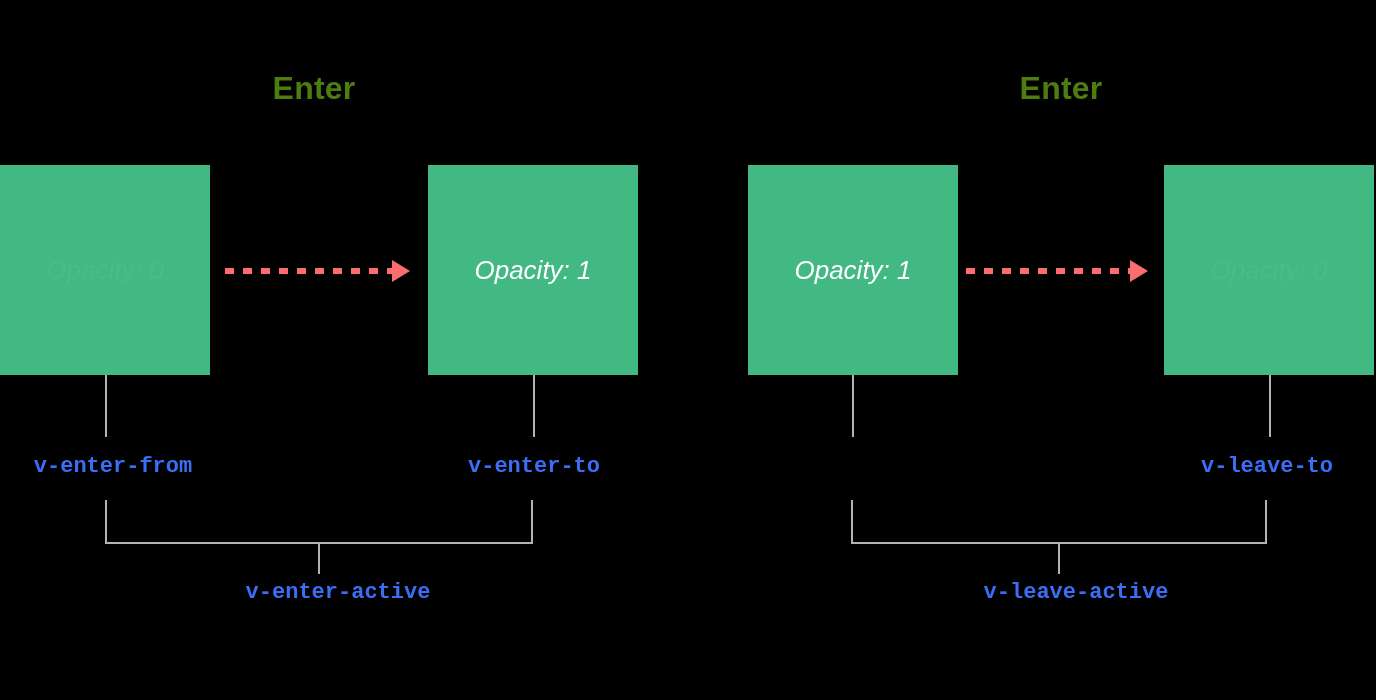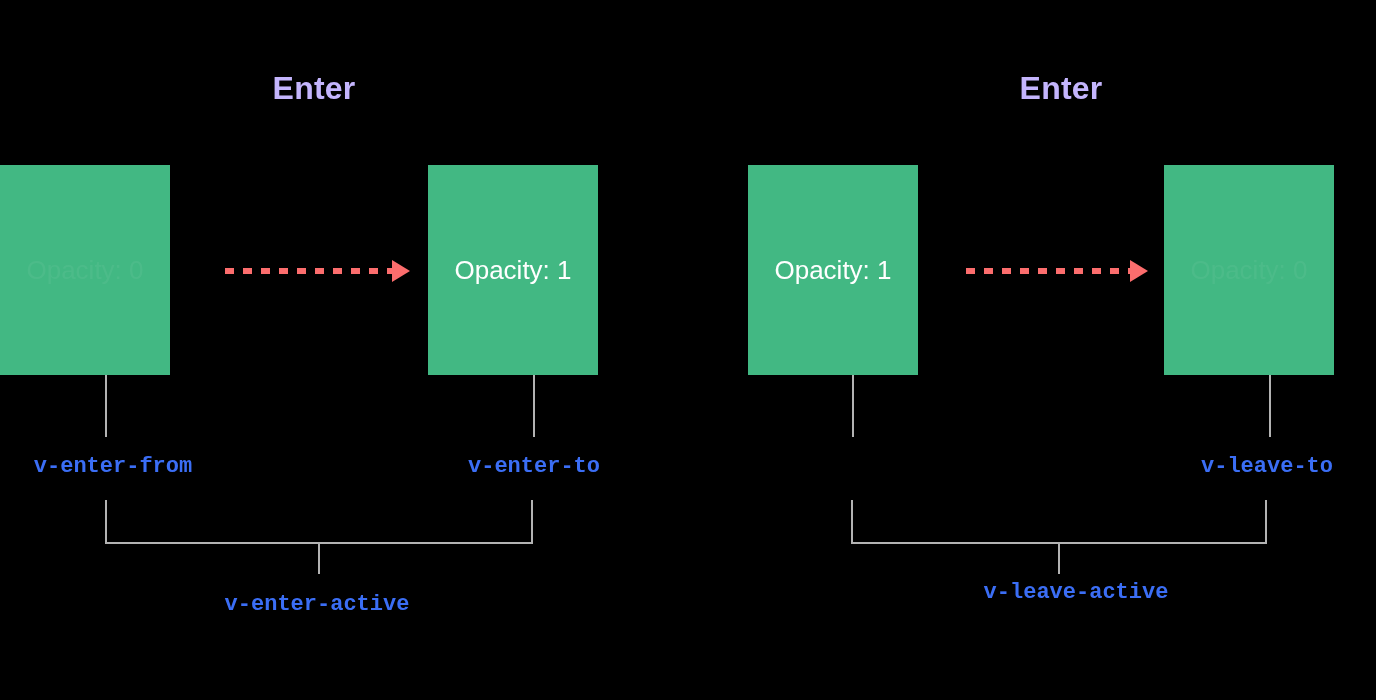--- a/index.html
+++ b/index.html
@@ -16,39 +16,40 @@
     height: 700px;
     background: #000000;
   }
 
   
   .section-title {
     position: absolute;
     font-family: "Liberation Sans", sans-serif;
     font-size: 32px;
     font-weight: bold;
-    color: #c4b5fd;
+    color: #4d7c0f;
     letter-spacing: 0.2px;
     white-space: nowrap;
     transform: translateX(-50%);
     text-align: center;
   }
   #title-enter { left: 314px; top: 70px; }
   #title-leave { left: 1061px; top: 70px; }
 
   
   .box {
     position: absolute;
     top: 165px;
-    width: 170px;
+    width: 210px;
     height: 210px;
     background: #42b883;
     display: flex;
     align-items: center;
     justify-content: center;
+    font-style: italic;
   }
   .box-label {
     font-family: "Liberation Sans", sans-serif;
     font-size: 26px;
     font-weight: normal;
     color: #ffffff;
     white-space: nowrap;
     line-height: 1;
   }
   .box-label.faded { color: rgba(255,255,255,0.055); }
@@ -134,21 +135,21 @@
   .active-label {
     position: absolute;
     top: 580px;
     font-family: "Liberation Mono", "DejaVu Sans Mono", monospace;
     font-size: 22px;
     font-weight: bold;
     color: #3b6ef5;
     white-space: nowrap;
     transform: translateX(-50%);
   }
-  #label-enter-active { left: 317px; margin-top: 12px; }
+  #label-enter-active { left: 338px; }
   #label-leave-active { left: 1052px; margin-left: 24px; }
 </style>
 </head>
 <body>
 
 <div class="stage">
 
   <div class="section-title" id="title-enter">Enter</div>
 
   <div class="section-title" id="title-leave">Enter</div>

